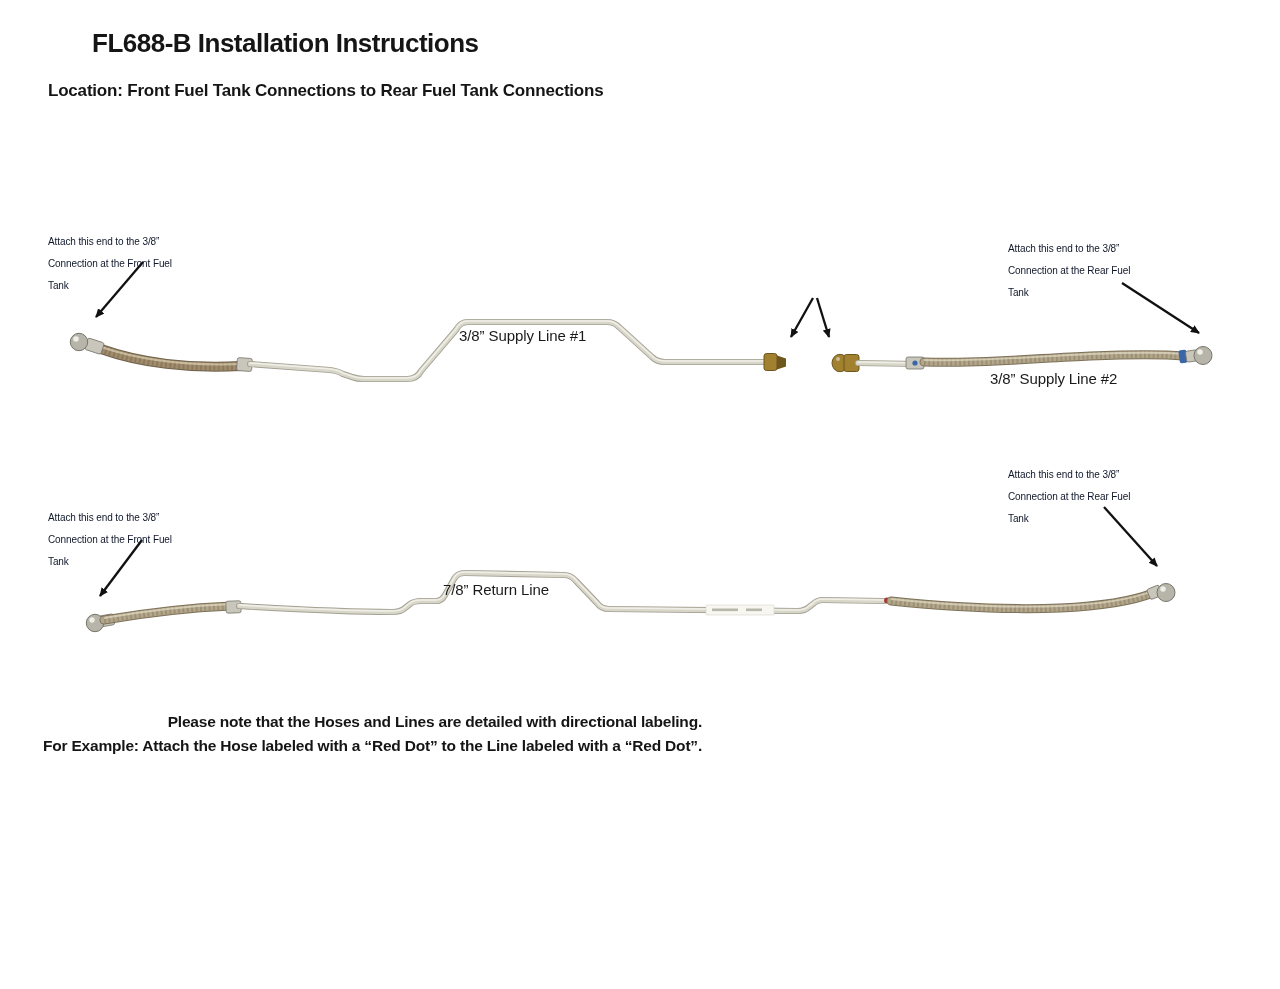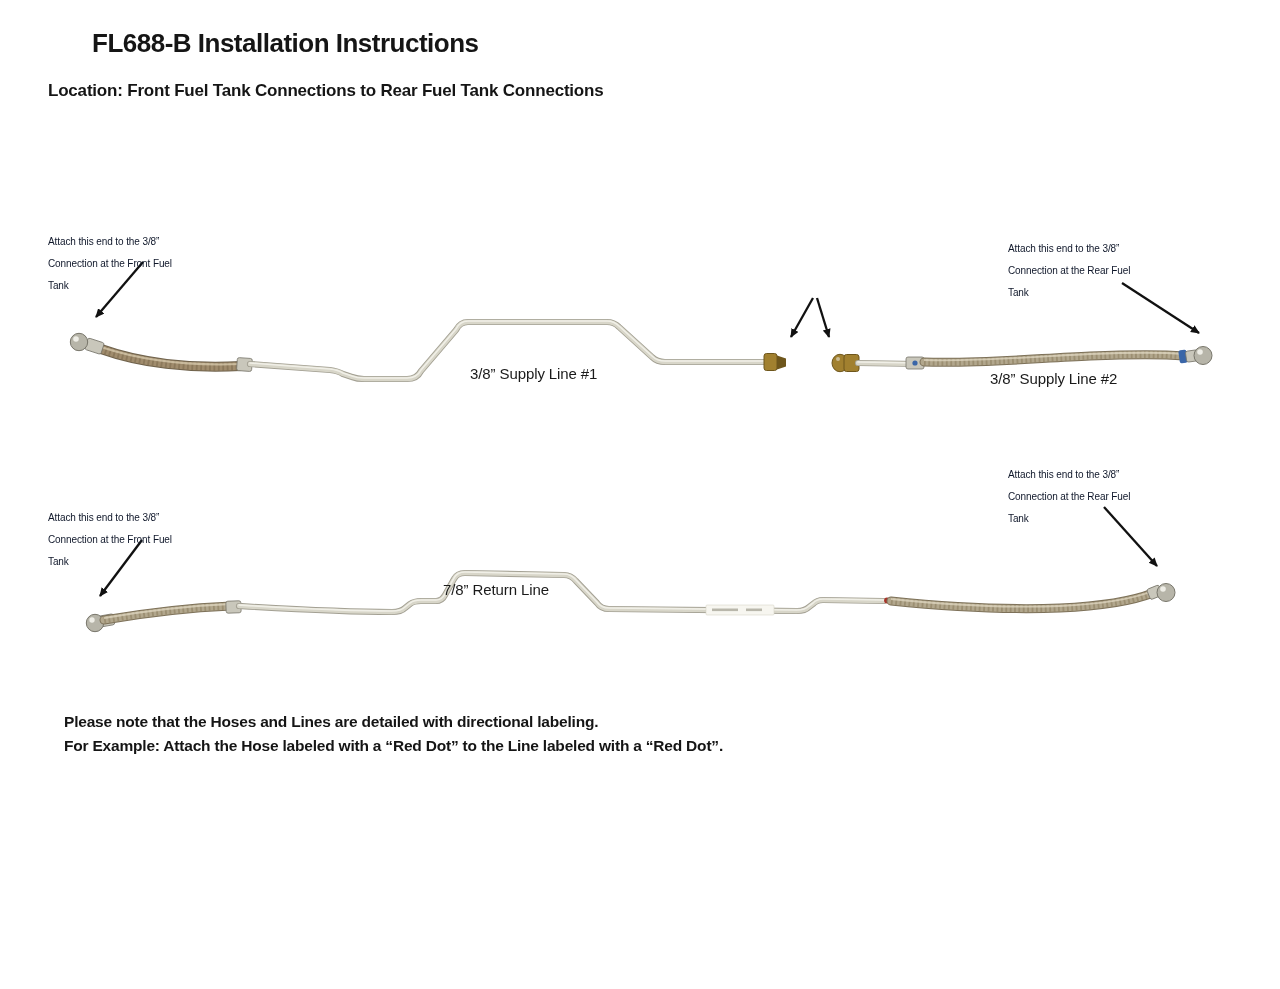--- a/index.html
+++ b/index.html
@@ -167,26 +167,26 @@
   <div class="abs title" style="left:47px;top:28px;">FL688-B Installation Instructions</div>
   <div class="abs subtitle" style="left:48px;top:81px;">Location: Front Fuel Tank Connections to Rear Fuel Tank Connections</div>
 
   <div class="abs ann" style="left:48px;top:231px;">Attach this end to the 3/8”
 Connection at the Front Fuel
 Tank</div>
   <div class="abs ann" style="left:1008px;top:238px;">Attach this end to the 3/8”
 Connection at the Rear Fuel
 Tank</div>
 
-  <div class="abs linelabel" style="left:470px;top:327px;margin-top:38px;">3/8” Supply Line #1</div>
+  <div class="abs linelabel" style="left:459px;top:327px;">3/8” Supply Line #1</div>
   <div class="abs linelabel" style="left:978px;top:370px;margin-left:12px;">3/8” Supply Line #2</div>
 
   <div class="abs ann" style="left:1008px;top:464px;">Attach this end to the 3/8”
 Connection at the Rear Fuel
 Tank</div>
   <div class="abs ann" style="left:48px;top:507px;">Attach this end to the 3/8”
 Connection at the Front Fuel
 Tank</div>
   <div class="abs linelabel" style="left:443px;top:581px;">7/8” Return Line</div>
 
-  <div class="abs note" style="left:64px;top:710px;">Please note that the Hoses and Lines are detailed with directional labeling.
+  <div class="abs note" style="left:43px;top:710px;text-align:right;">Please note that the Hoses and Lines are detailed with directional labeling.
 For Example: Attach the Hose labeled with a “Red Dot” to the Line labeled with a “Red Dot”.</div>
 </div>
 
 </body></html>

